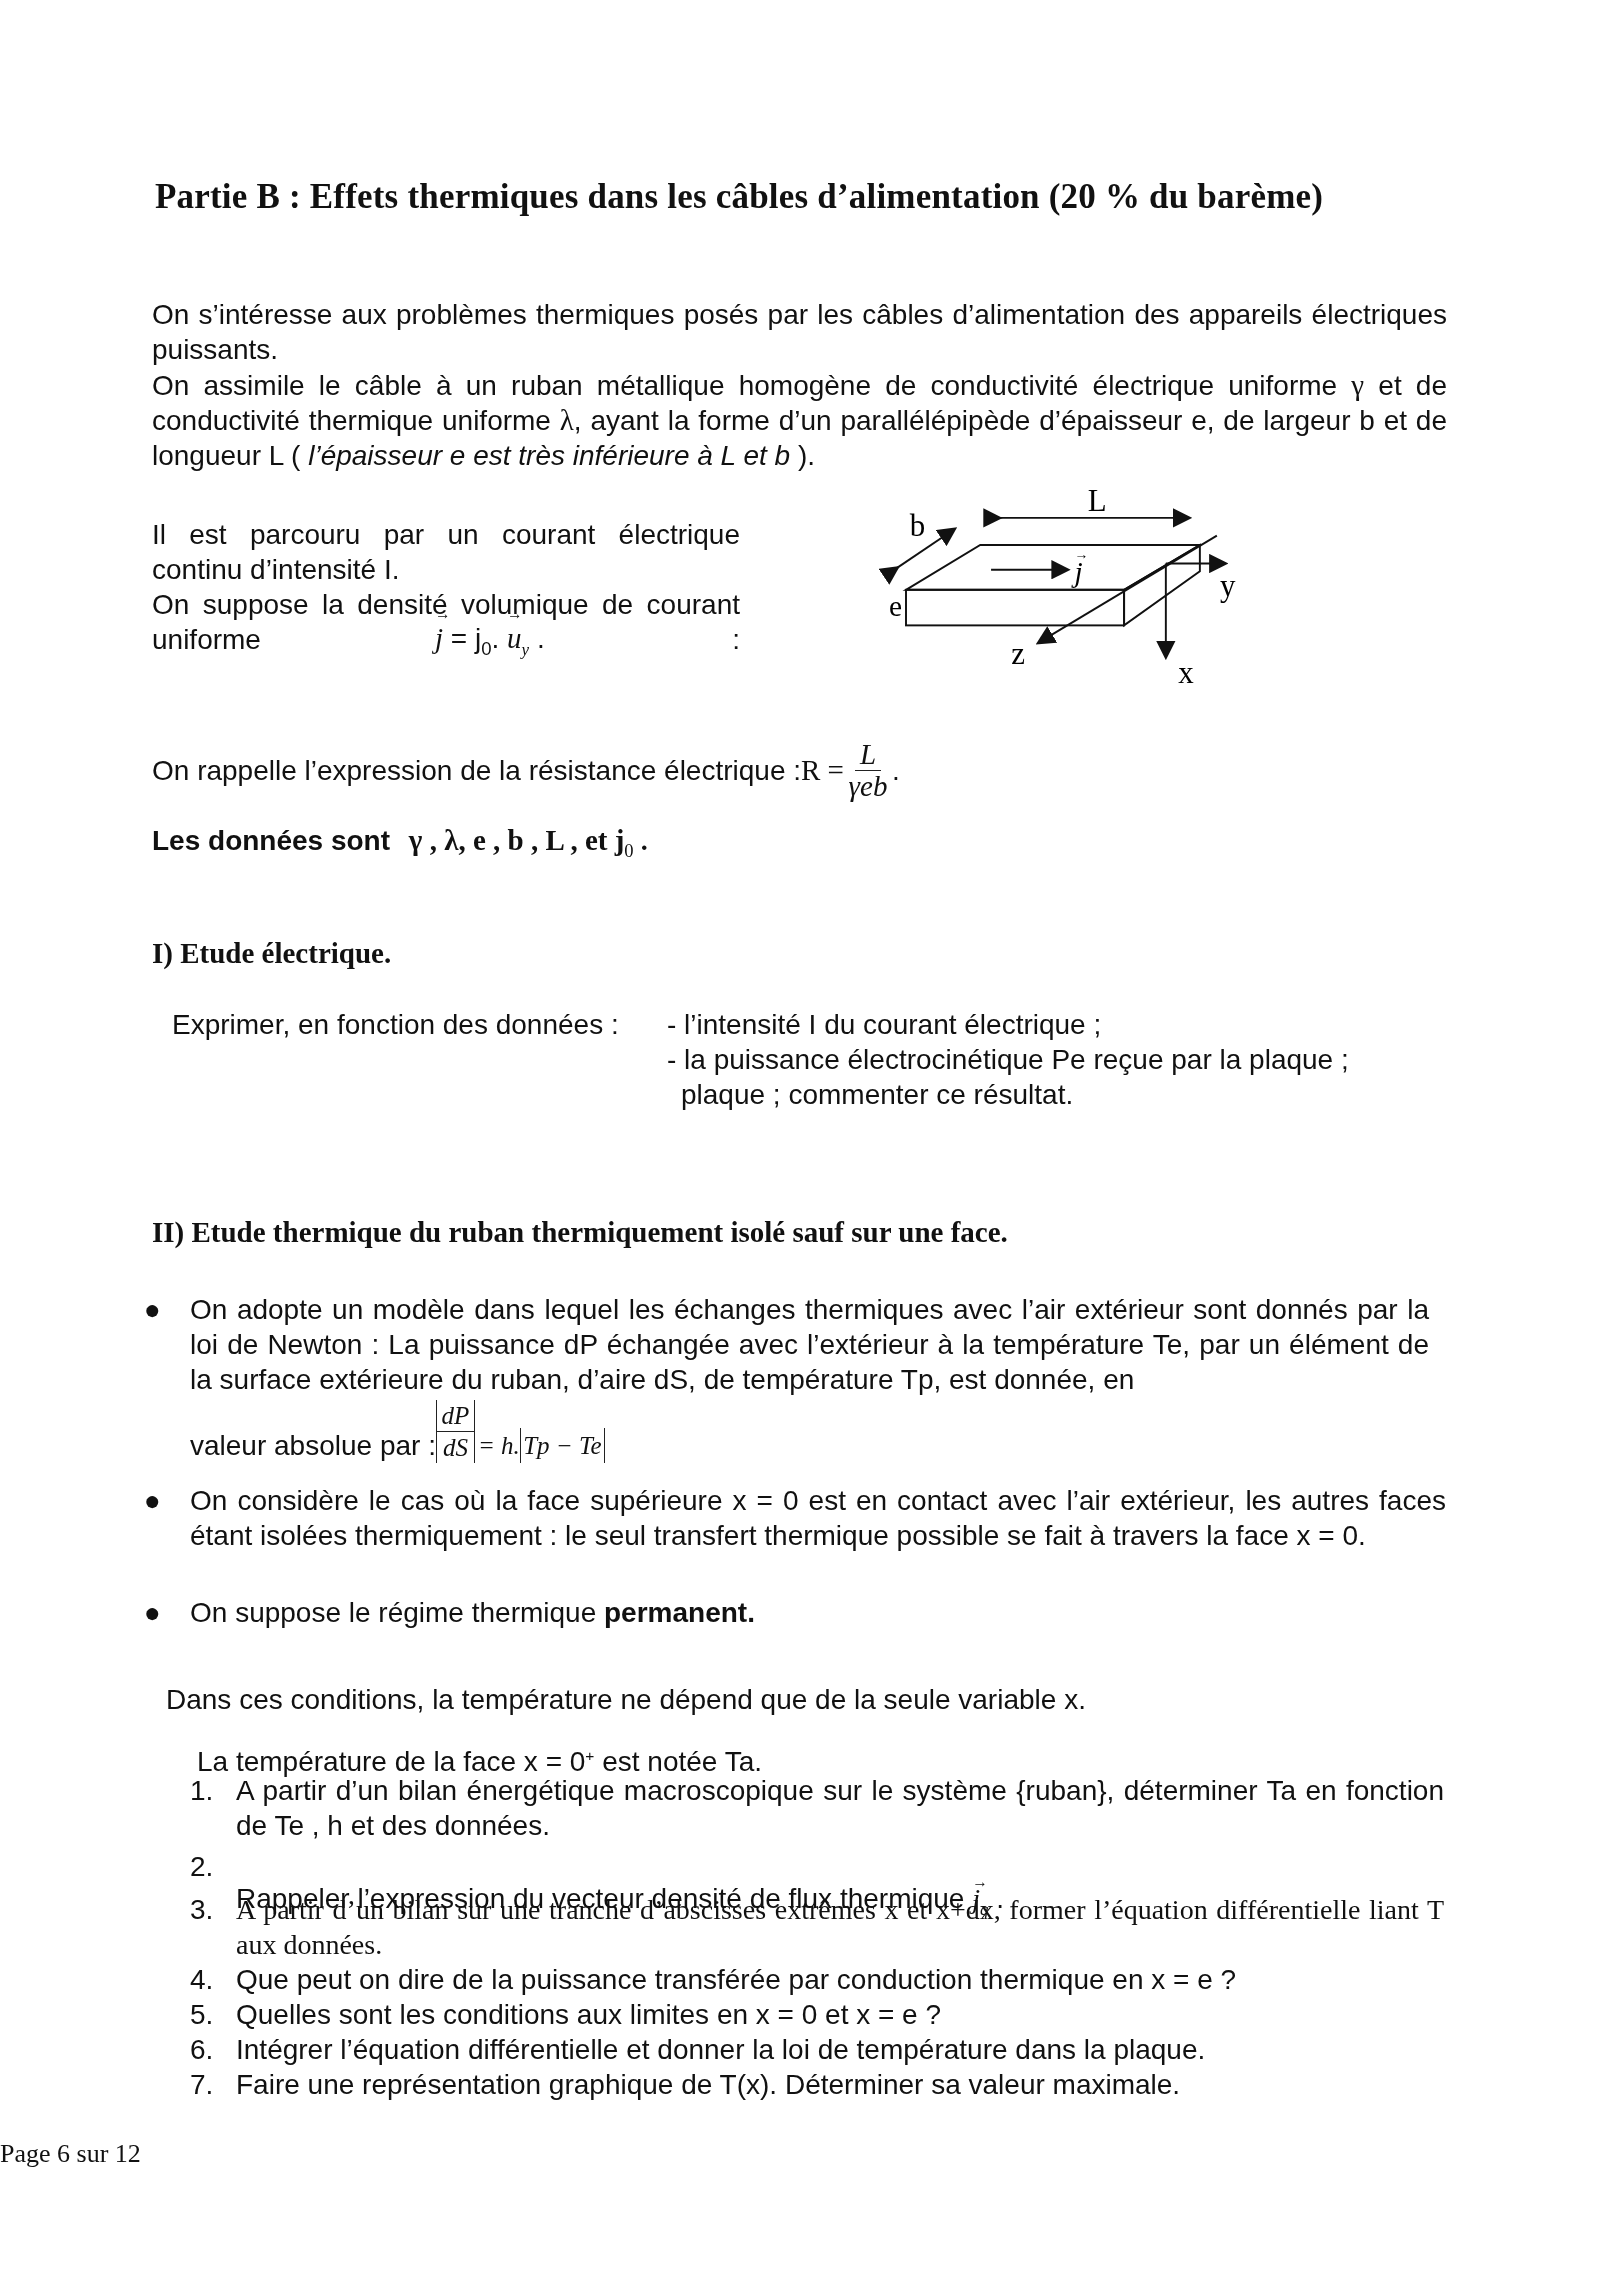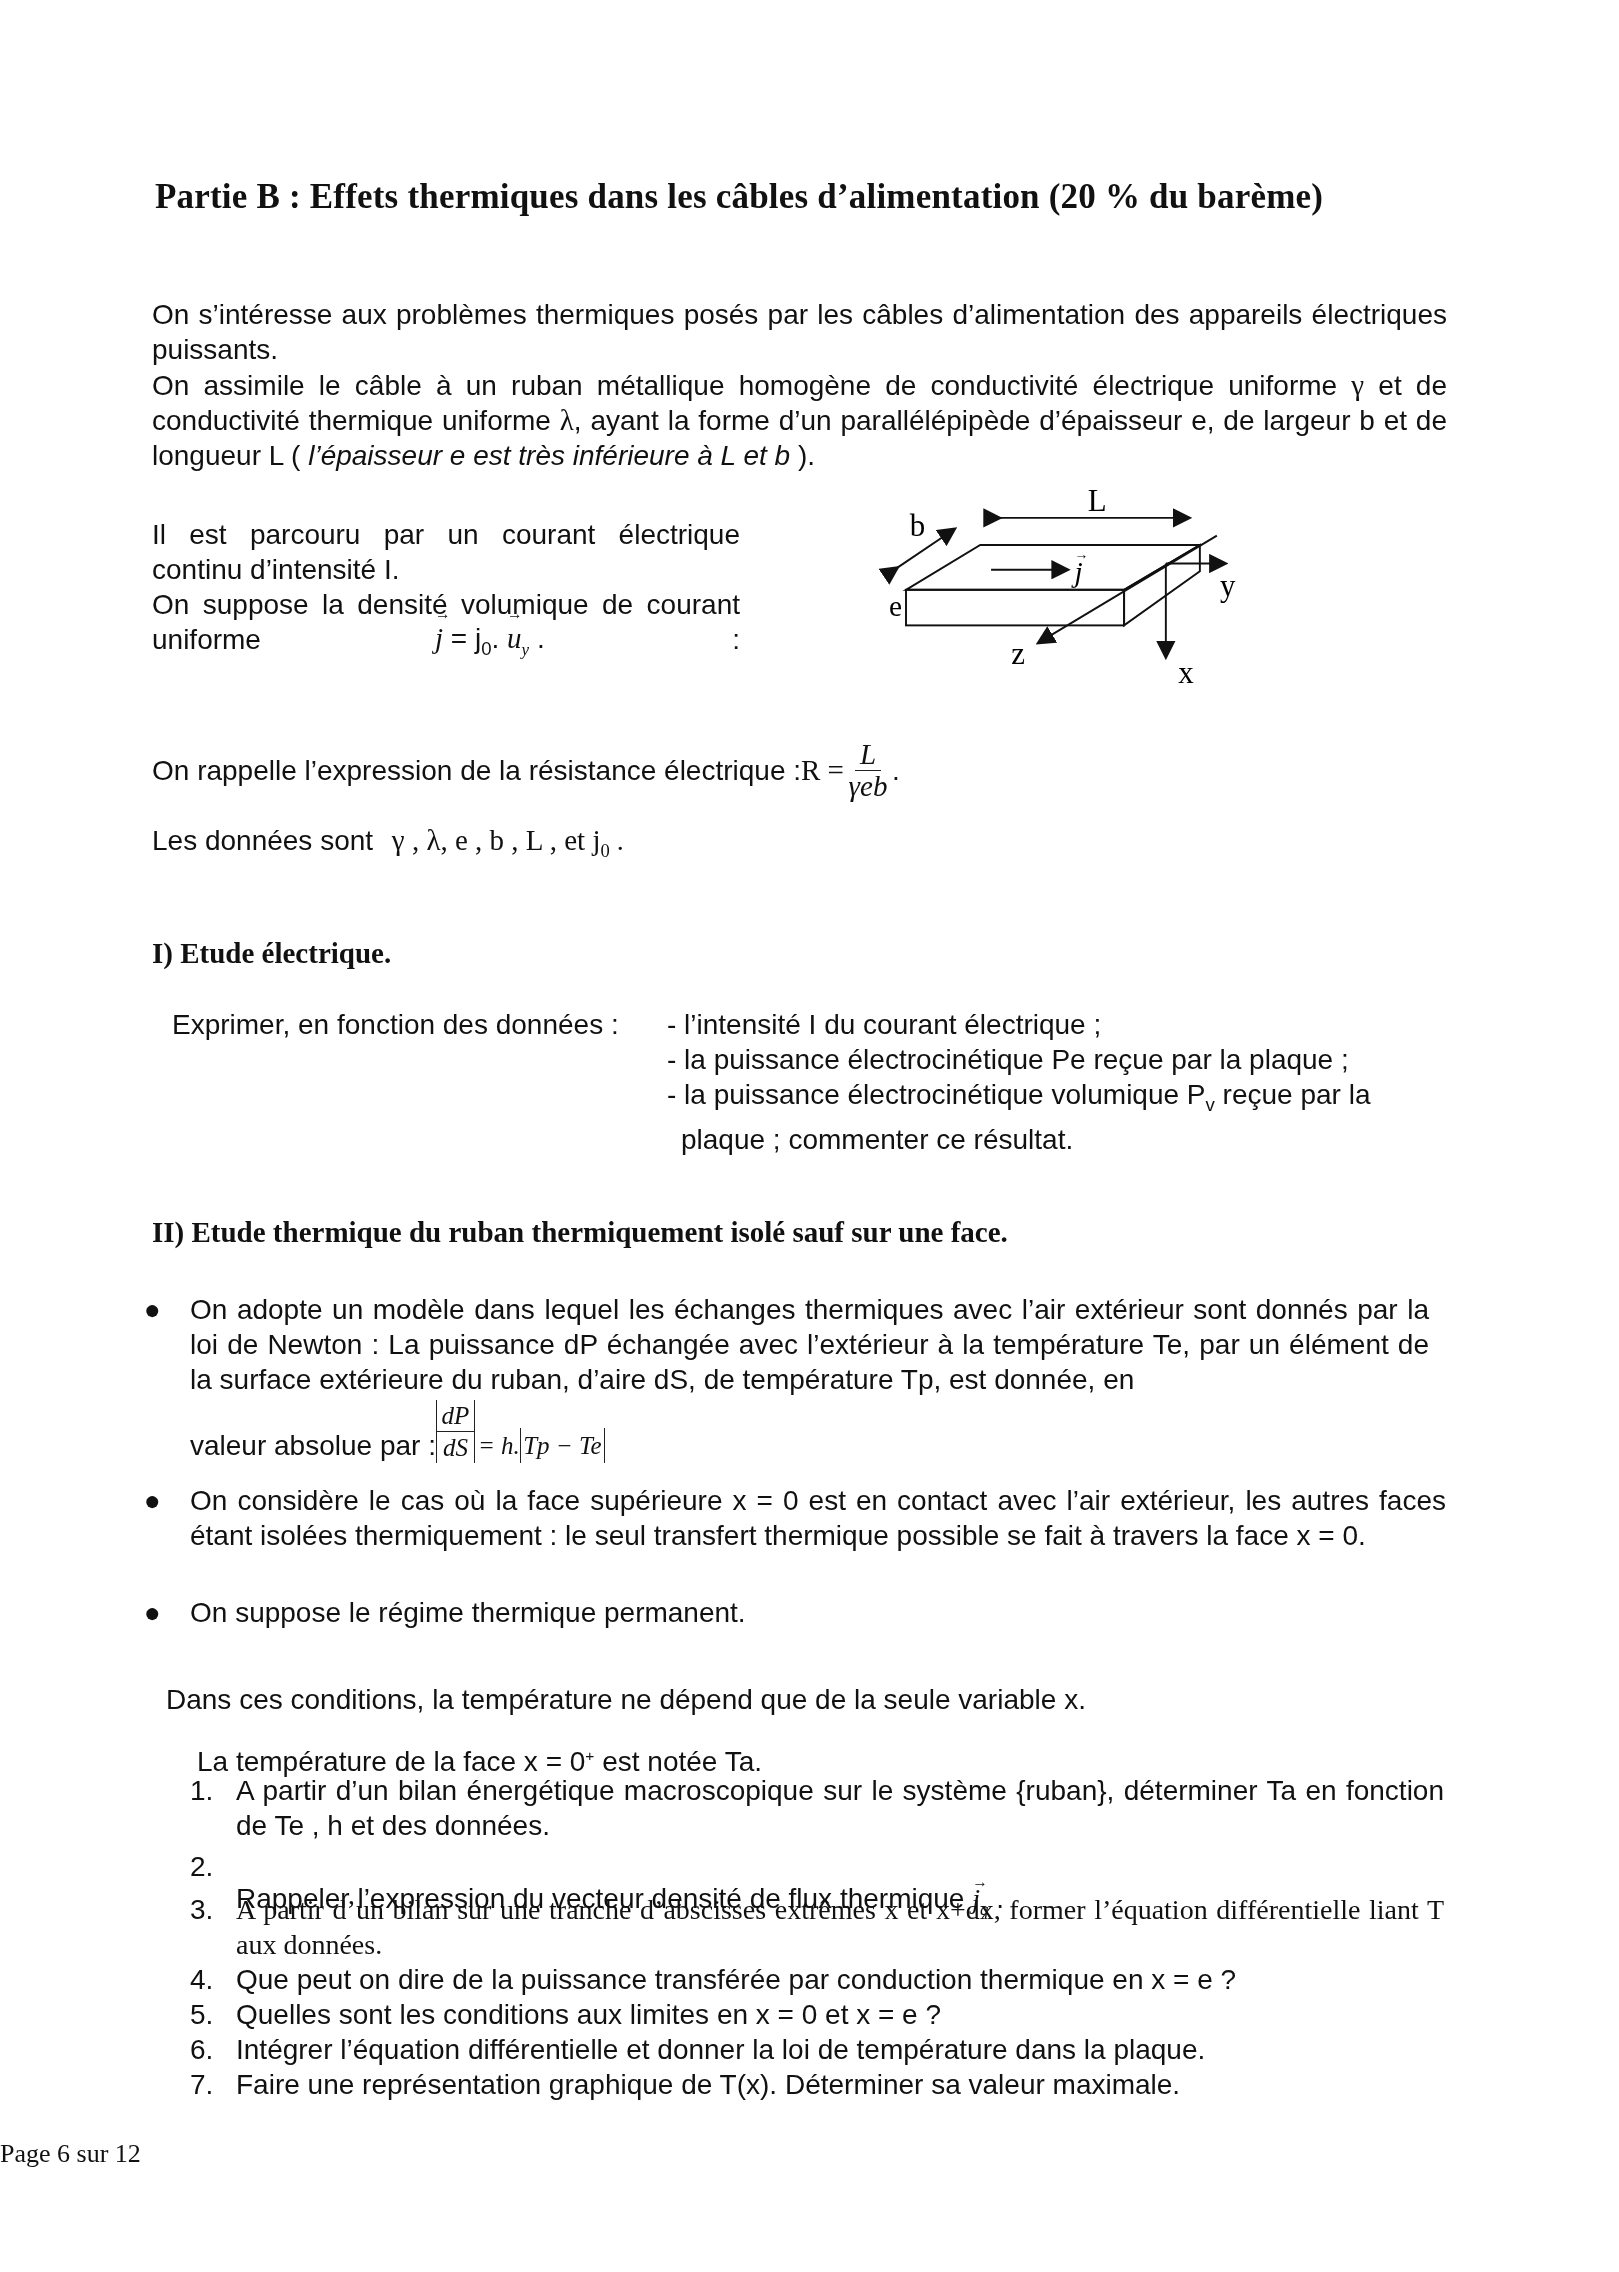--- a/index.html
+++ b/index.html
@@ -2,21 +2,21 @@
 <html style="font-size:12.4px"><head>
 <meta charset="utf-8">
 <style>
   html, body { margin: 0; padding: 0; background: #ffffff; }
   body { width: 1619px; height: 2273px; position: relative; overflow: hidden; color: #111; }
   .sans { font-family: "Liberation Sans", sans-serif; font-size: 28px; line-height: 35px; }
   .abs { position: absolute; }
   .title { left: 155px; top: 177px; font-family: "Liberation Serif", serif; font-weight: bold; font-size: 35px; letter-spacing: 0.2px; }
   .para { left: 152px; width: 1295px; text-align: justify; }
   .italic { font-style: italic; }
-  .b { font-weight: normal; }
+  .b { font-weight: bold; }
   .mathi { font-family: "Liberation Serif", serif; font-style: italic; }
   .math { font-family: "Liberation Serif", serif; }
   .frac { display: inline-flex; flex-direction: column; align-items: center; vertical-align: middle; font-family: "Liberation Serif", serif; font-style: italic; line-height: 31px; }
   .frac .num { border-bottom: 1.5px solid #222; padding: 0 4.6px; }
   .frac .den { padding: 0 4.6px; }
   .abs-bar { border-left: 1.5px solid #222; border-right: 1.5px solid #222; display: inline-flex; }
   .vec { position: relative; display: inline-block; }
   .vec::before { content: "\2192"; position: absolute; top: -17px; left: 0; font-size: 15.5px; font-style: normal; }
   .section-h { font-family: "Liberation Serif", serif; font-weight: bold; font-size: 29px; }
   .qnum { position: absolute; left: 190px; }
@@ -96,21 +96,20 @@
 <div class="abs sans" style="left:152px; top:823px;">
   <span class="b">Les données sont</span>
   <span class="math b" style="font-size:29px; margin-left:11px;">γ ,  λ, e , b , L , et j</span><sub class="math" style="font-size:18.6px;">0</sub><span class="math b"> .</span>
 </div>
 
 <div class="abs section-h" style="left:152px; top:937px;">I) Etude électrique.</div>
 <div class="abs sans" style="left:172px; top:1007px;">Exprimer, en fonction des données :</div>
 <div class="abs sans" style="left:667px; top:1007px;">
   <div>- l’intensité I du courant électrique ;</div>
   <div>- la puissance électrocinétique Pe reçue par la plaque ;</div>
-  <div><span>- la puissance électrocinétique volumique P</span><sub style="font-size:18.6px;">v</sub><span> reçue par la</span></div>
   <div style="padding-left:14px;">plaque ; commenter ce résultat.</div>
 </div>
 
 <div class="abs section-h" style="left:152px; top:1216px;">II) Etude thermique du ruban thermiquement isolé sauf sur une face.</div>
 
 <span class="abs sans" style="left:144px; top:1292px;">●</span>
 <div class="abs sans" style="left:190px; top:1292px; width:1239px; text-align:justify;">On adopte un modèle dans lequel les  échanges thermiques avec l’air extérieur sont donnés par la loi de Newton :  La puissance dP échangée avec l’extérieur à la température Te, par un élément de la surface extérieure du ruban, d’aire dS, de température Tp, est donnée, en</div>
 <div class="abs sans" style="left:190px; top:1400px; display:flex; align-items:flex-end;">
   <span>valeur absolue par : </span>
   <span class="abs-bar">

